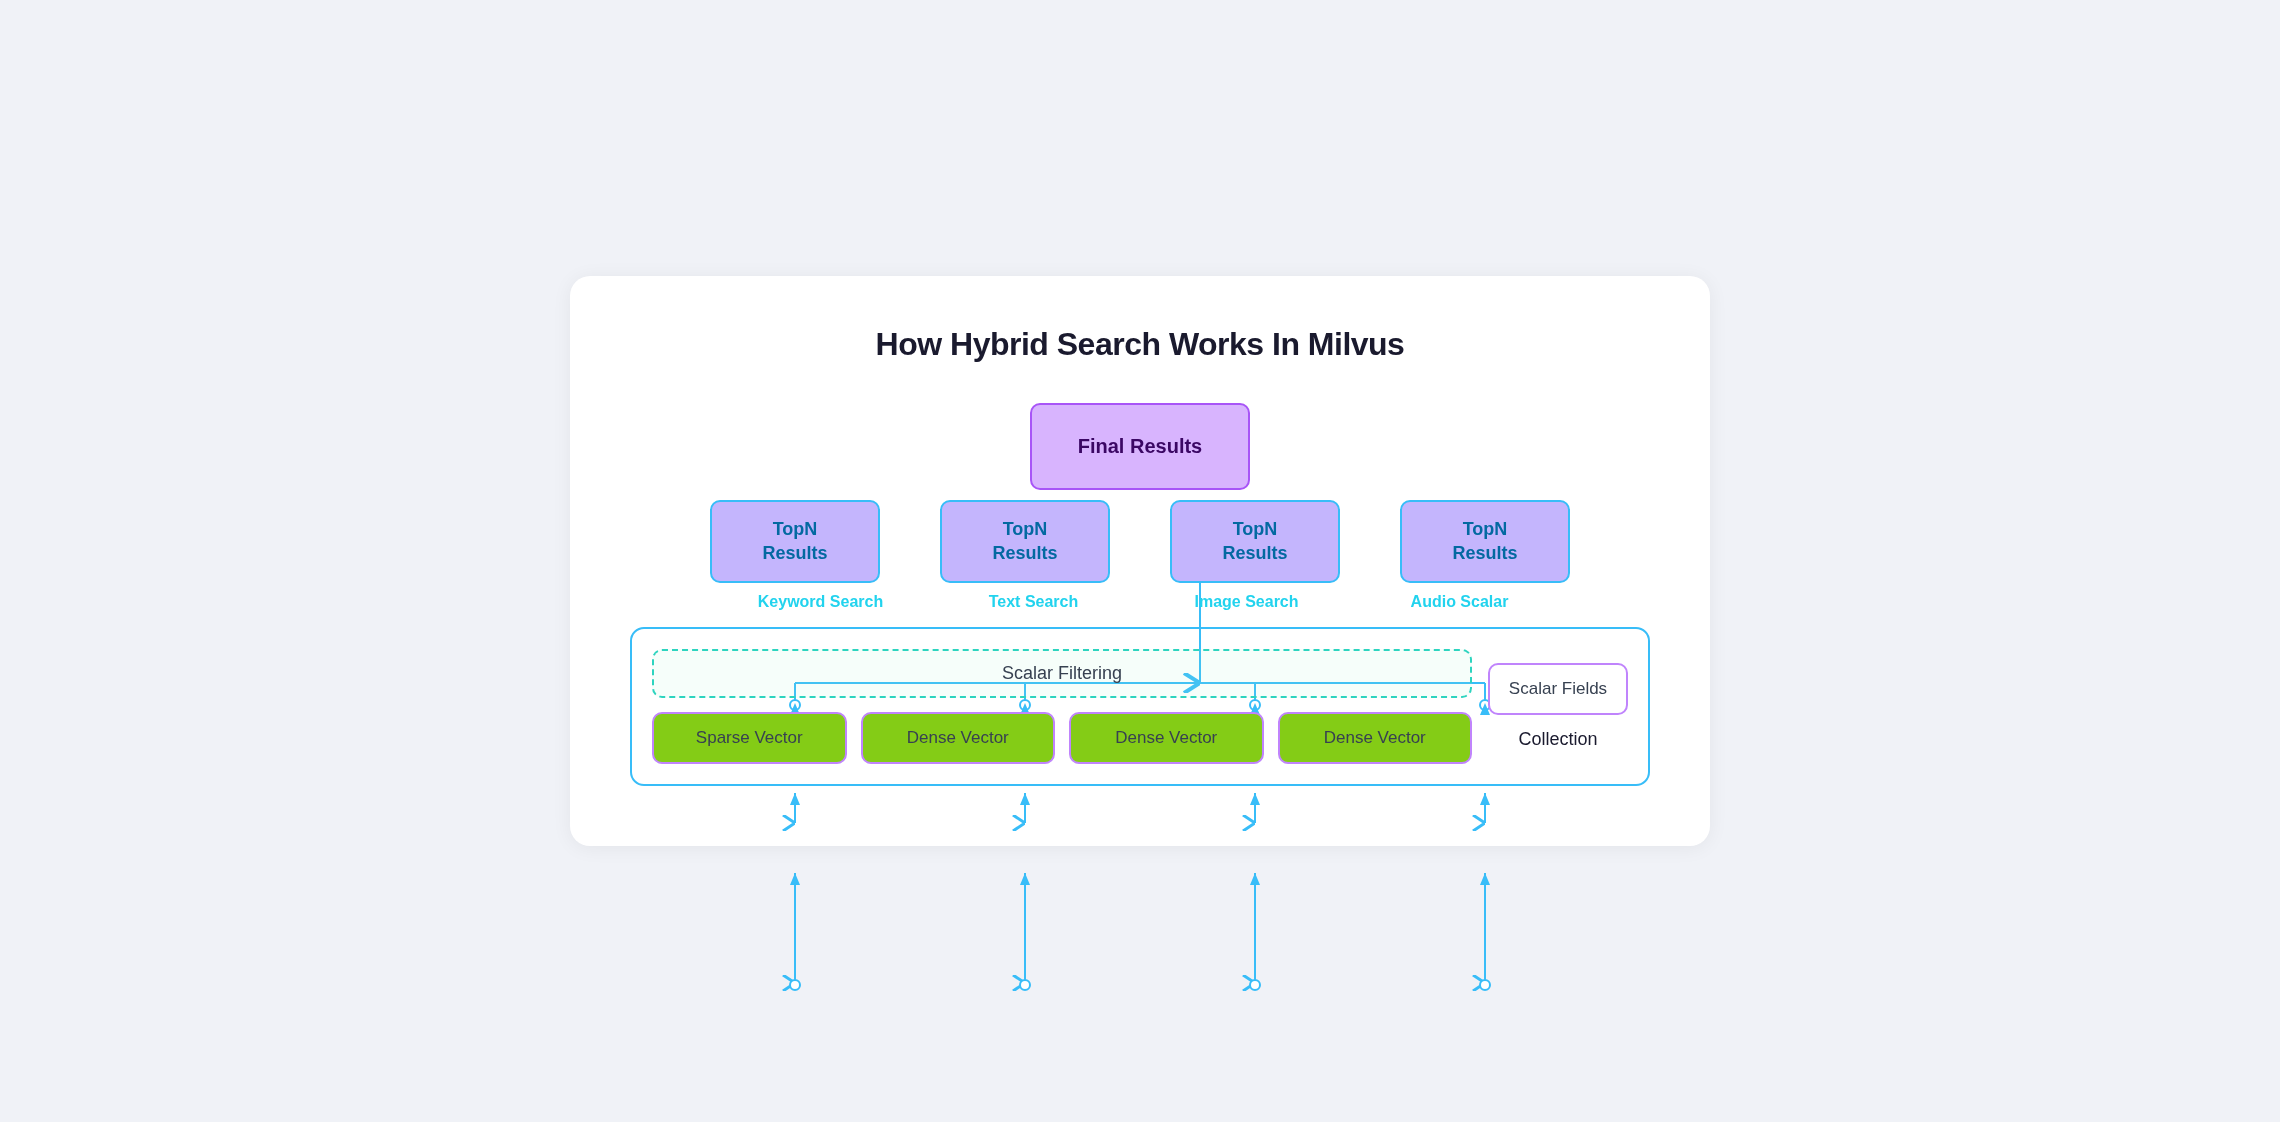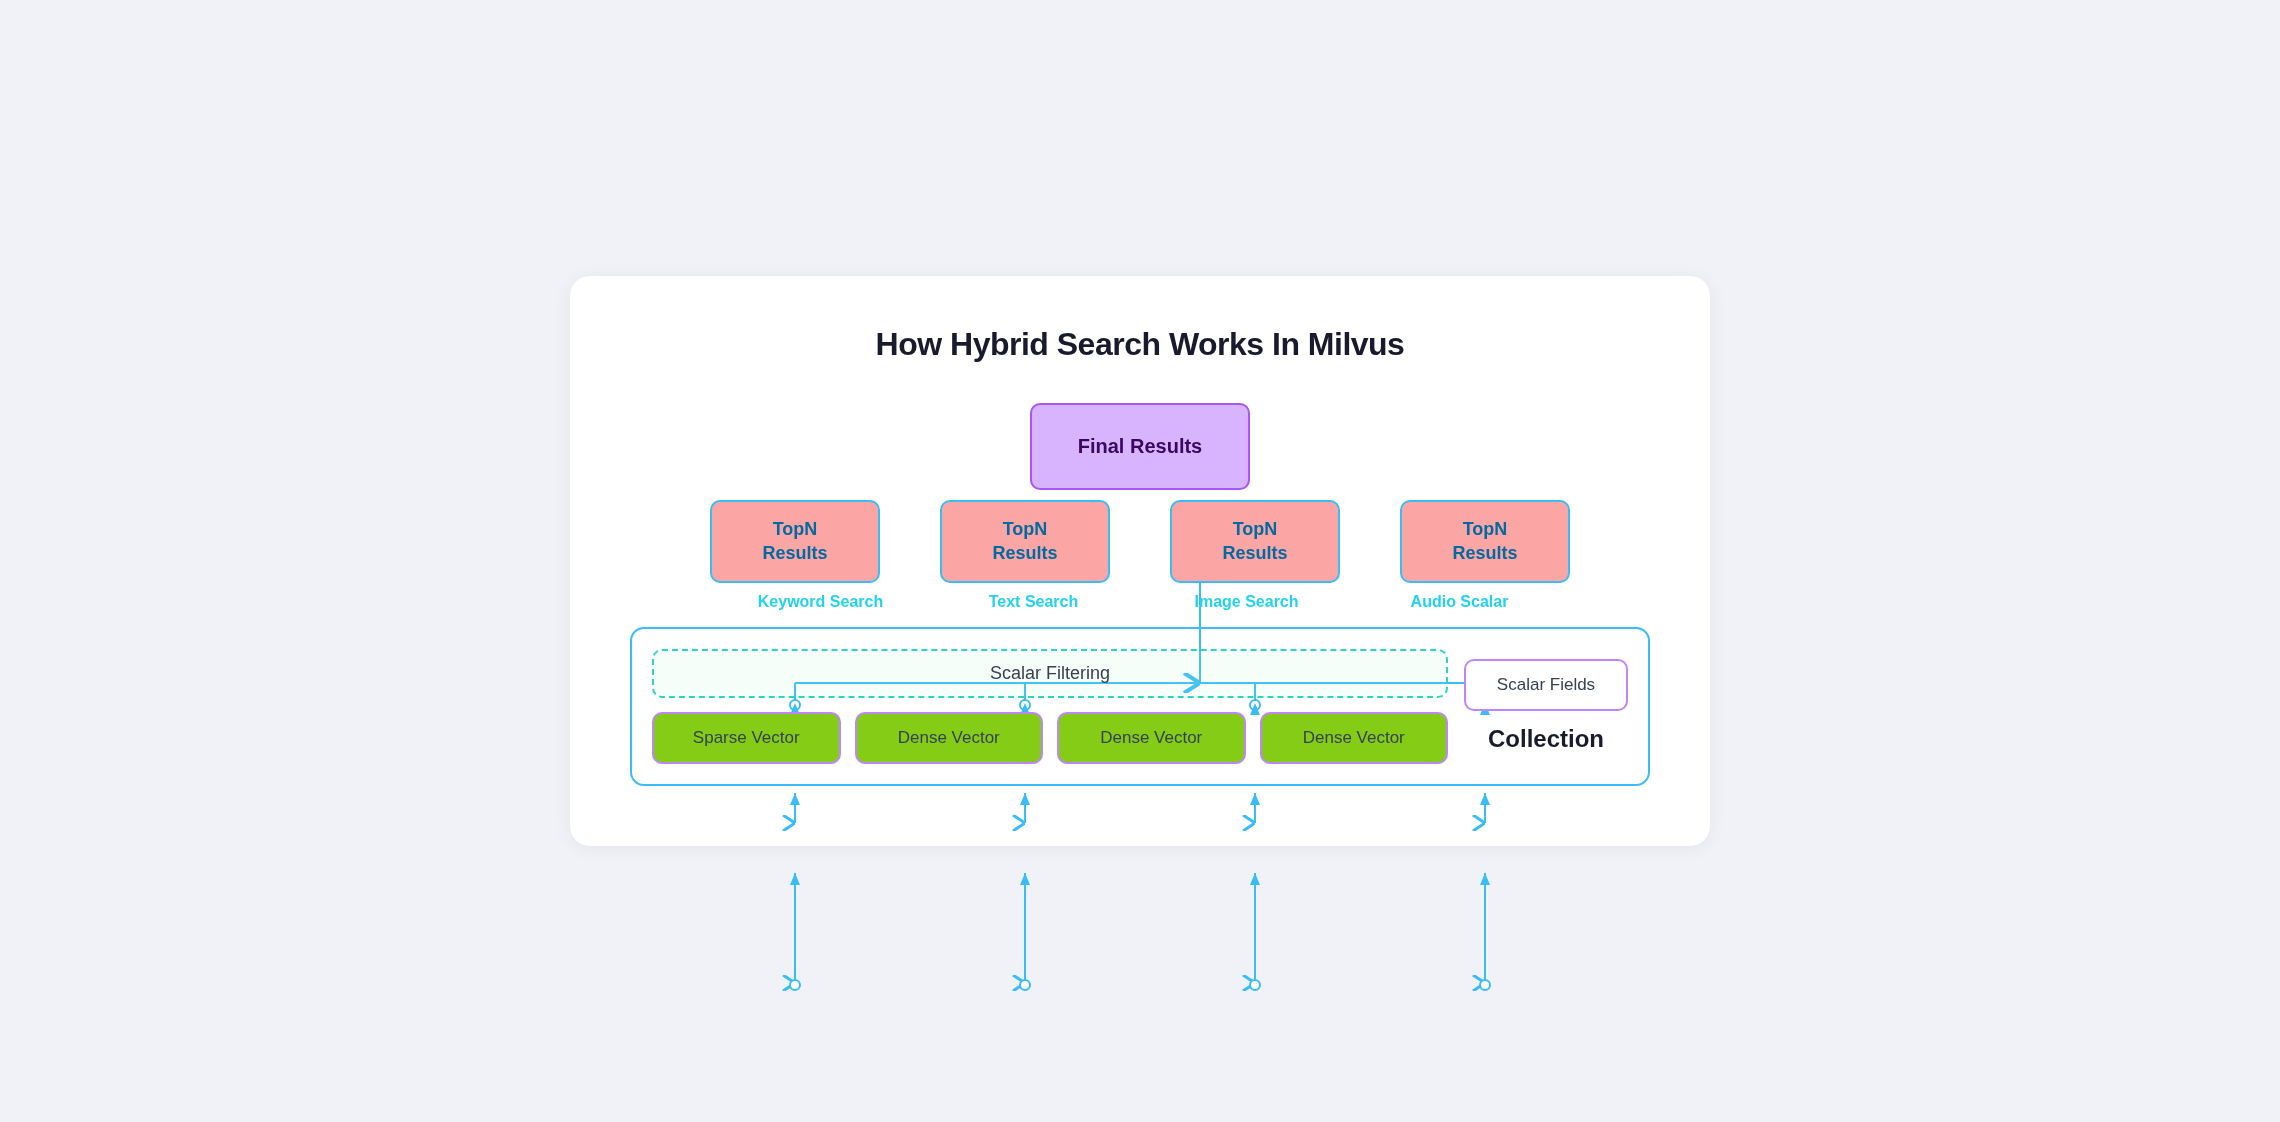--- a/index.html
+++ b/index.html
@@ -58,21 +58,21 @@
     
     .topn-row {
       display: flex;
       justify-content: center;
       gap: 60px;
       margin-bottom: 0;
       position: relative;
     }
 
     .topn-box {
-      background: #fca5a5;
+      background: #c4b5fd;
       border: 2px solid #38bdf8;
       border-radius: 10px;
       padding: 16px 20px;
       font-size: 18px;
       font-weight: 600;
       color: #0369a1;
       text-align: center;
       width: 170px;
       line-height: 1.3;
     }
@@ -150,26 +150,26 @@
     }
 
     .scalar-fields-box {
       background: white;
       border: 2px solid #c084fc;
       border-radius: 10px;
       padding: 14px 18px;
       font-size: 17px;
       color: #374151;
       text-align: center;
-      width: 164px;
+      width: 140px;
     }
 
     .collection-label {
-      font-size: 24px;
-      font-weight: 700;
+      font-size: 18px;
+      font-weight: 400;
       color: #1a1a2e;
     }
 
     
     .connectors-svg {
       position: absolute;
       top: 0; left: 0;
       width: 100%; height: 100%;
       pointer-events: none;
       overflow: visible;

